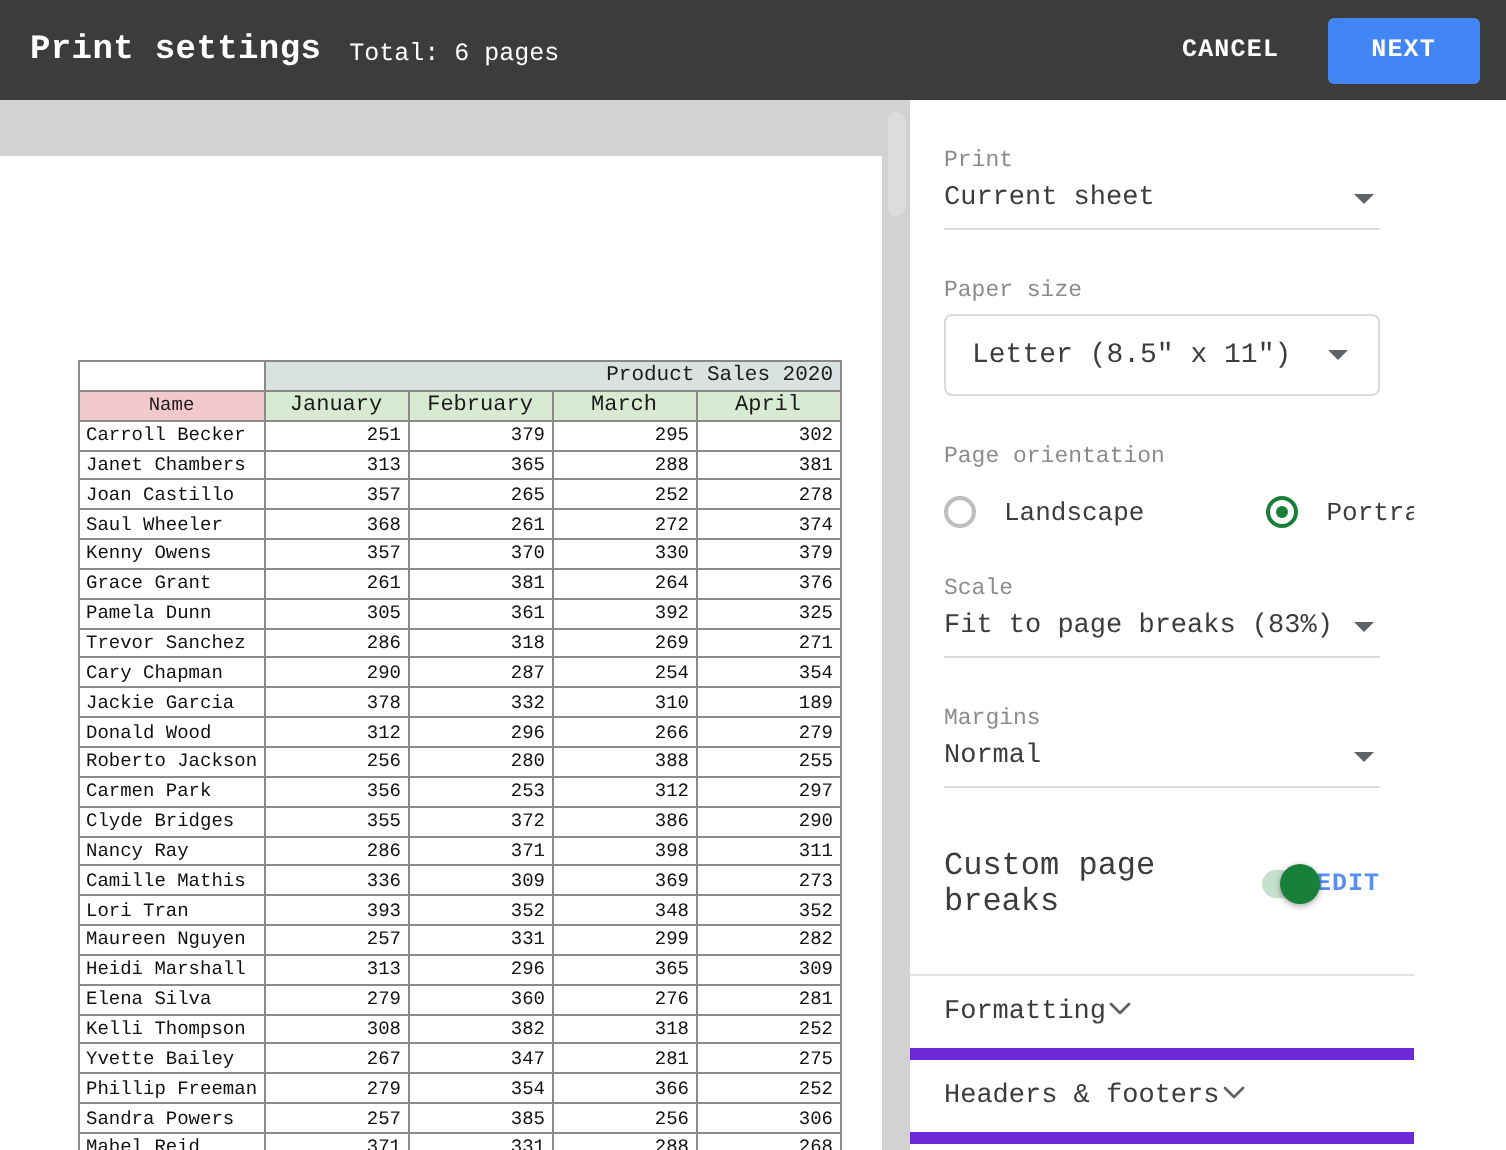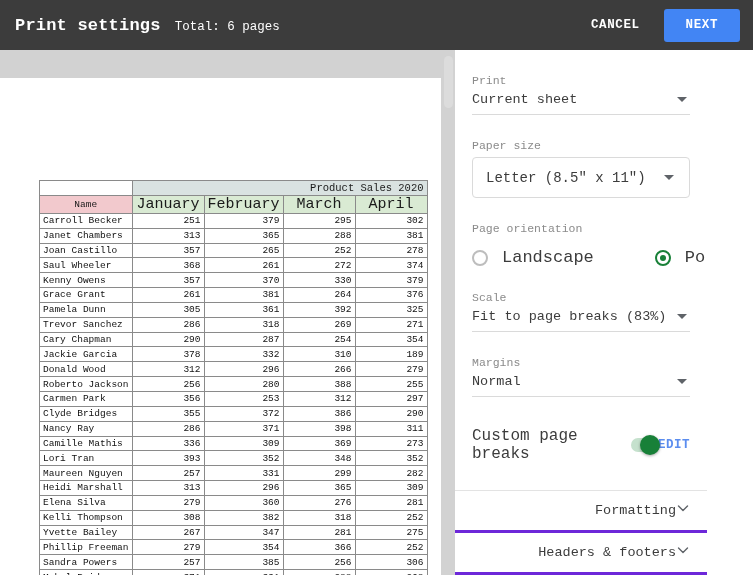--- a/index.html
+++ b/index.html
@@ -76,21 +76,21 @@
     background: #d9e2e1; text-align: right;
     font-weight: bold; font-size: 10.5px; height: 17px;
     color: #1a1a1a;
   }
   .cell-name-hdr {
     background: #f2c9cd; text-align: center; font-weight: bold;
     color: #1a1a1a; font-size: 9.5px;
   }
   .cell-month-hdr {
     background: #d9ead3; text-align: center; font-weight: bold;
-    color: #1a1a1a; font-size: 15px;
+    color: #1a1a1a; font-size: 11px;
   }
   .cell-name { text-align: left; }
   .cell-num  { text-align: right; }
 
   
   .panel {
     position: absolute; left: 455px; top: 50px; width: 252px; height: 525px;
     background: #ffffff; overflow: hidden;
   }
   .panel-inner { padding: 0 17px; }
@@ -123,21 +123,21 @@
   .radio-ring {
     width: 16px; height: 16px; border-radius: 50%;
     border: 2px solid #bdbdbd; background: #fff;
     display: inline-block; position: relative;
   }
   .radio-ring.checked { border-color: #188038; }
   .radio-ring.checked::after {
     content: ""; position: absolute; left: 3px; top: 3px;
     width: 6px; height: 6px; border-radius: 50%; background: #188038;
   }
-  .radio-label { font-size: 17px; color: #3c3c3c; margin-left: 14px; }
+  .radio-label { font-size: 13px; color: #3c3c3c; margin-left: 14px; }
 
   
   .toggle-row {
     display: flex; align-items: center; margin-top: 30px;
   }
   .toggle-label { font-size: 16px; color: #3c3c3c; }
   .switch {
     position: relative; width: 34px; height: 14px; border-radius: 7px;
     background: #c5e1cd; margin-left: 19px; cursor: pointer;
   }
@@ -148,23 +148,23 @@
     box-shadow: 0 1px 3px rgba(0,0,0,.35);
   }
   .edit-link {
     margin-left: auto; font-size: 12.5px; font-weight: bold;
     letter-spacing: .5px; color: #5b8def; cursor: pointer;
   }
 
   
   .section-divider { border-top: 1px solid #e3e3e3; margin-top: 27px; }
   .section-row {
-    display: flex; align-items: center; justify-content: flex-end;
+    display: flex; align-items: center; justify-content: flex-start;
     height: 42px; padding: 0 17px;
-    border-bottom: 3px solid #6d28d9; cursor: pointer;
+    border-bottom: 6px solid #6d28d9; cursor: pointer;
   }
   .section-title { font-size: 13.5px; color: #3c3c3c; }
   .chev { display: block; }
 </style>
 </head>
 <body>
 
 <div id="app">
 
   <div class="topbar">

